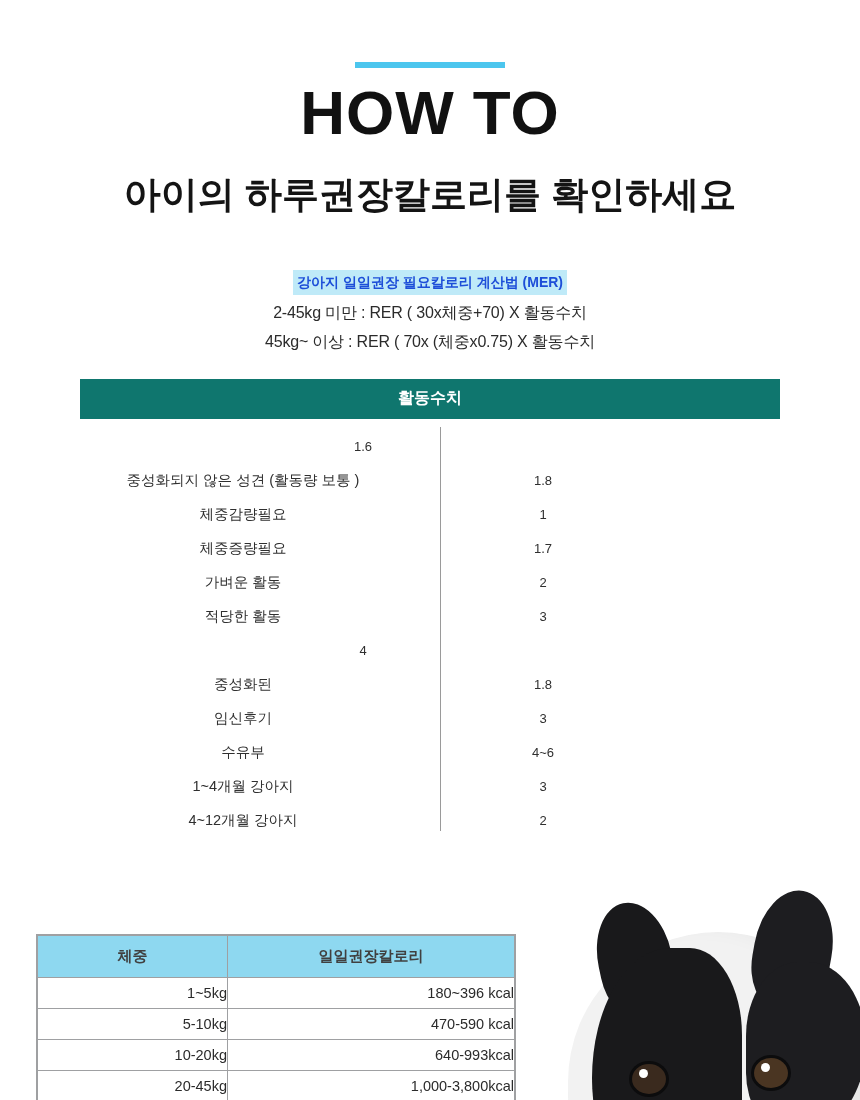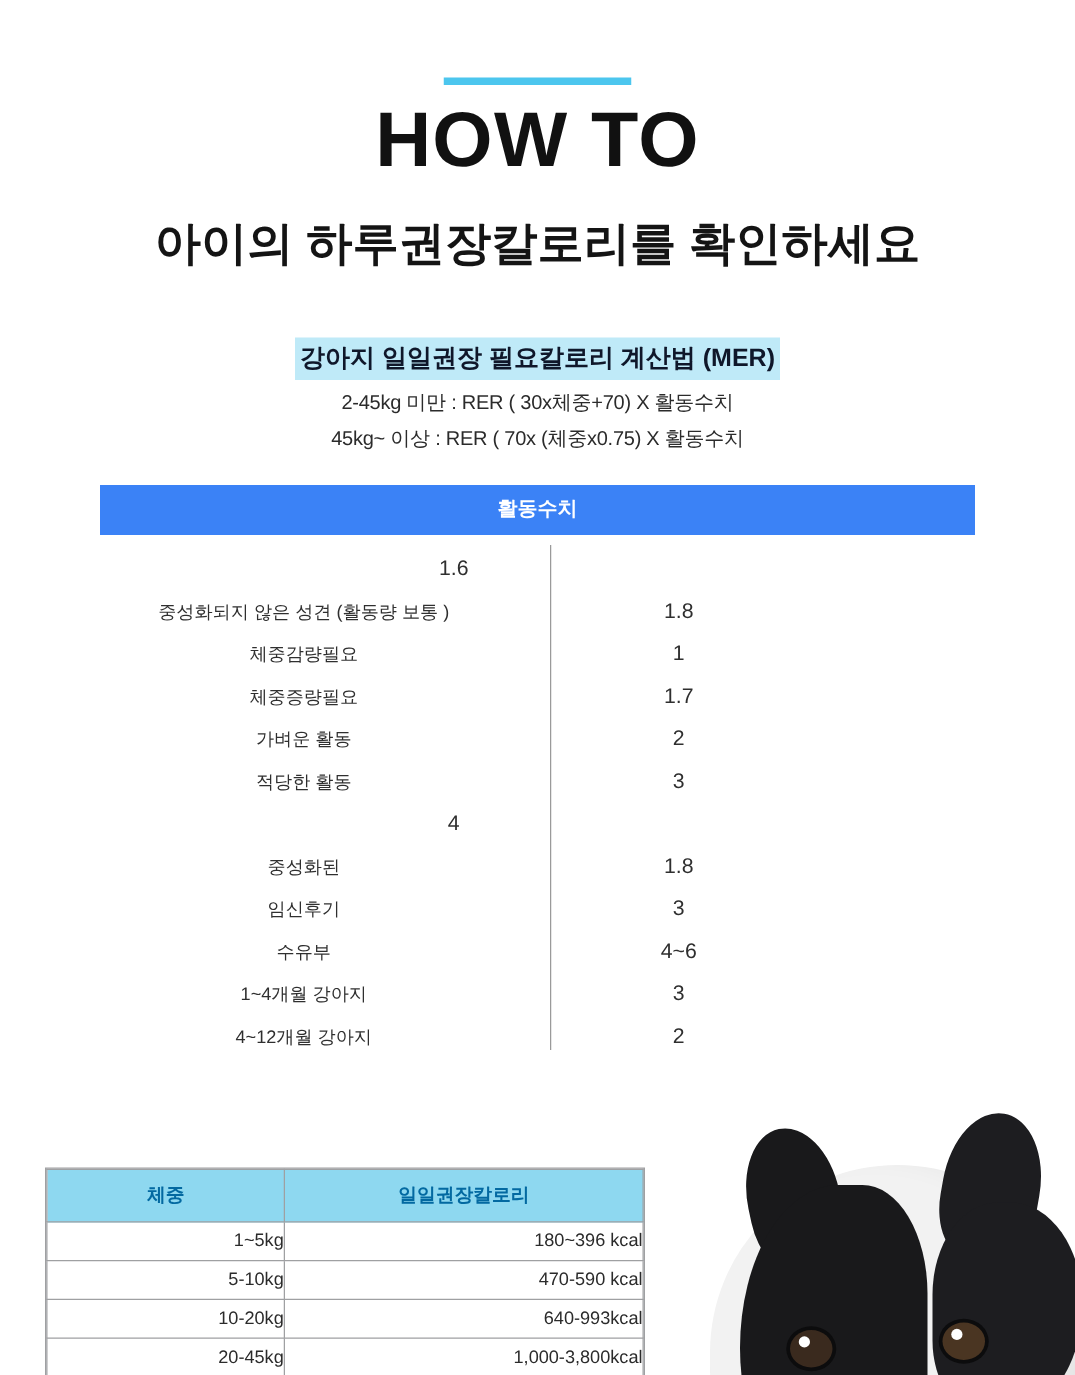--- a/index.html
+++ b/index.html
@@ -45,42 +45,42 @@
     color: #141414;
   }
 
   
   .formula-block {
     margin-top: 50px;
     text-align: center;
   }
   .formula-title {
     display: inline-block;
-    font-size: 20px;
+    font-size: 14px;
     font-weight: 600;
-    color: #0f172a;
+    color: #1d4ed8;
     background: #bfeaf8;
     padding: 2px 4px;
     line-height: 1.5;
   }
   .formula-line {
     font-size: 16px;
     color: #2b2b2b;
     margin-top: 8px;
     letter-spacing: -0.2px;
   }
   .formula-line:first-of-type { margin-top: 12px; }
 
   
   .activity-table {
     width: 700px;
     margin: 26px auto 0 auto;
   }
   .activity-header {
-    background: #3b82f6;
+    background: #0f766e;
     color: #ffffff;
     font-size: 16px;
     font-weight: 700;
     text-align: center;
     padding: 9px 0 10px 0;
   }
   .activity-body {
     position: relative;
     padding-top: 10px;
   }
@@ -101,41 +101,41 @@
   .activity-label {
     width: 360px;
     text-align: center;
     font-size: 14.5px;
     color: #2f2f2f;
     padding-right: 34px;
   }
   .activity-value {
     flex: 1;
     text-align: center;
-    font-size: 17px;
+    font-size: 13px;
     color: #2f2f2f;
     padding-right: 134px;
   }
 
   
   .weight-table {
     position: absolute;
     left: 36px;
     top: 872px;
     width: 480px;
     border: 1px solid #9fa0a2;
     border-collapse: collapse;
   }
   .weight-table table {
     width: 100%;
     border-collapse: collapse;
   }
   .weight-table th {
     background: #8ed8f0;
-    color: #0369a1;
+    color: #404040;
     font-size: 15px;
     font-weight: 700;
     padding: 11px 0;
     border: 1px solid #9fa0a2;
   }
   .weight-table td {
     font-size: 14.5px;
     color: #2b2b2b;
     text-align: right;
     padding: 7px 0;

